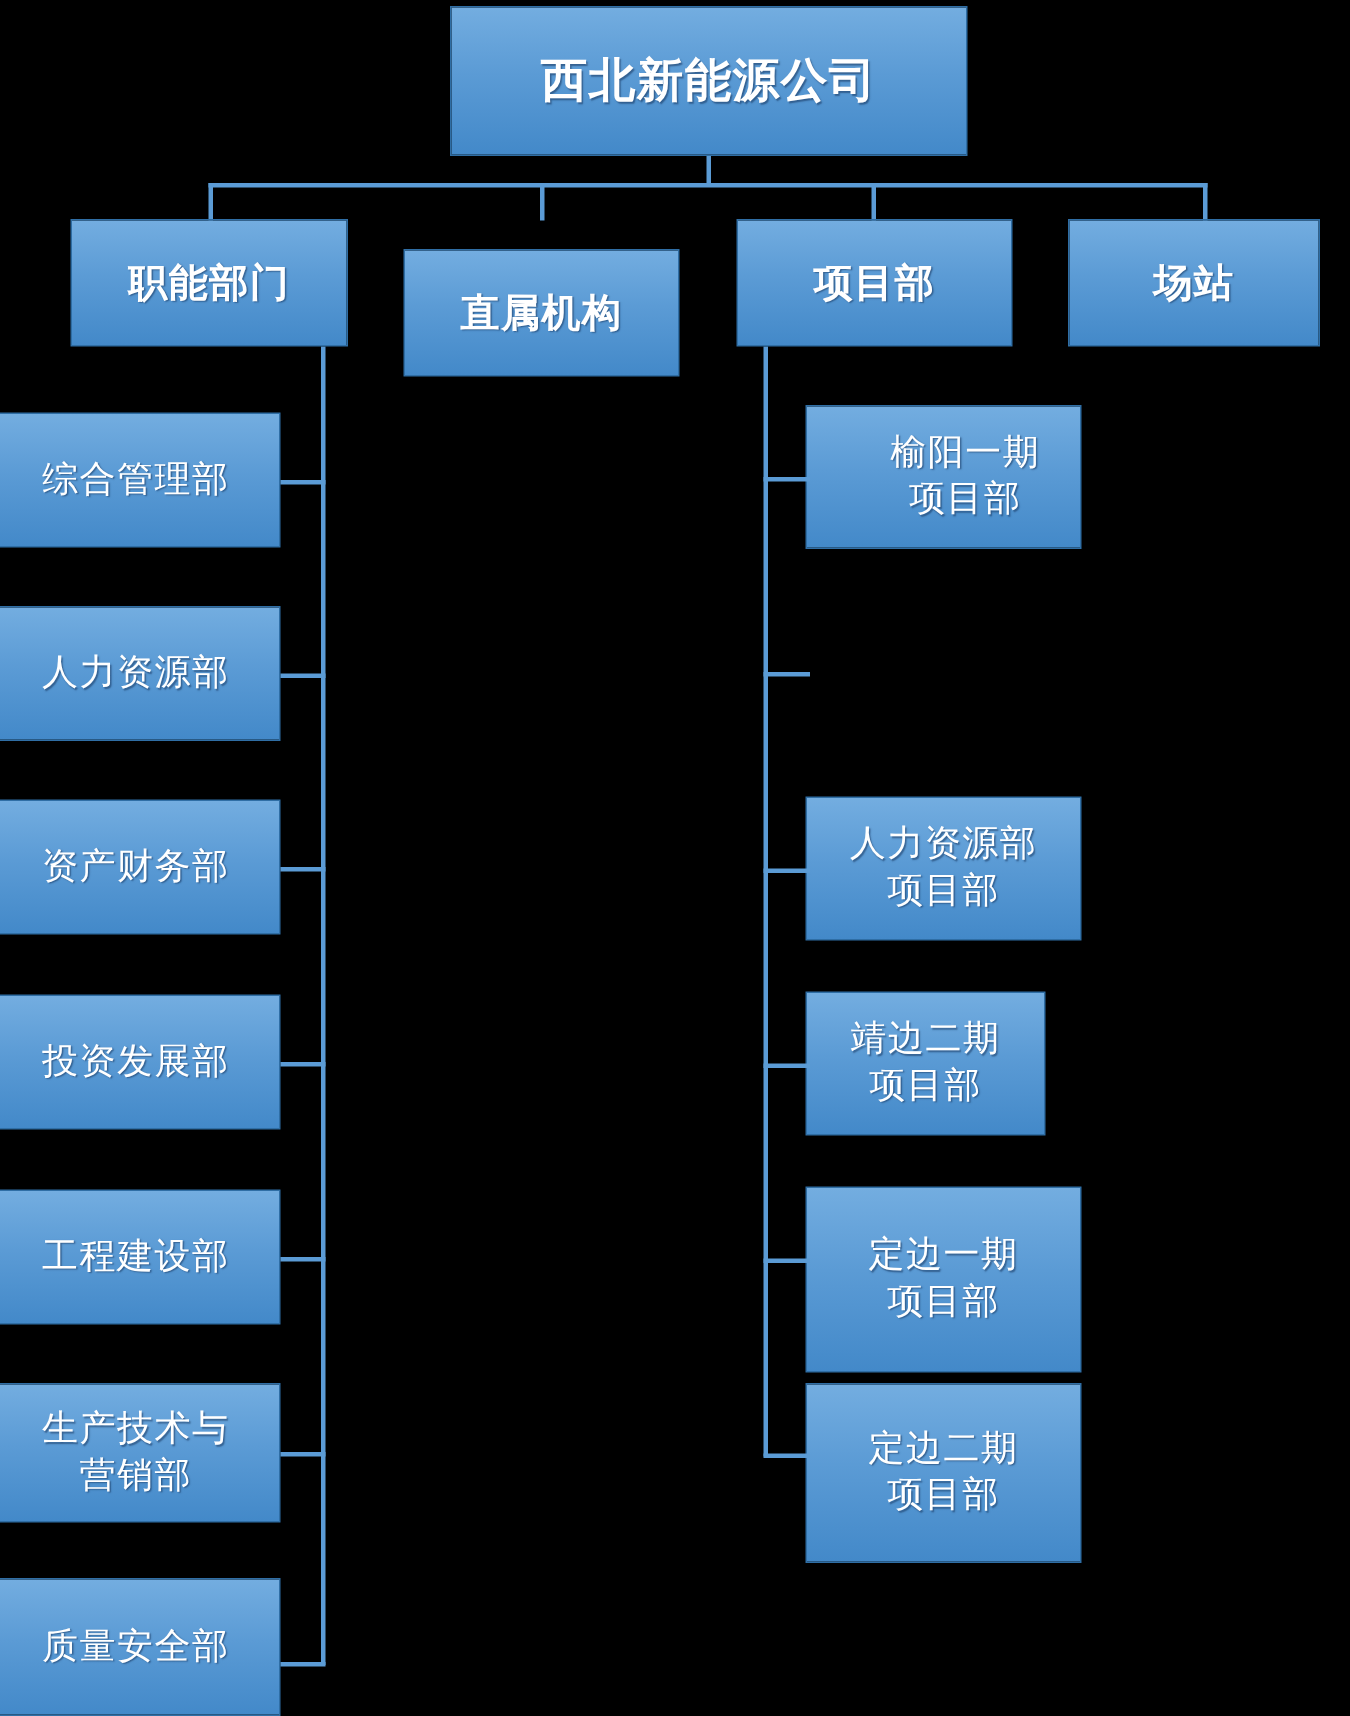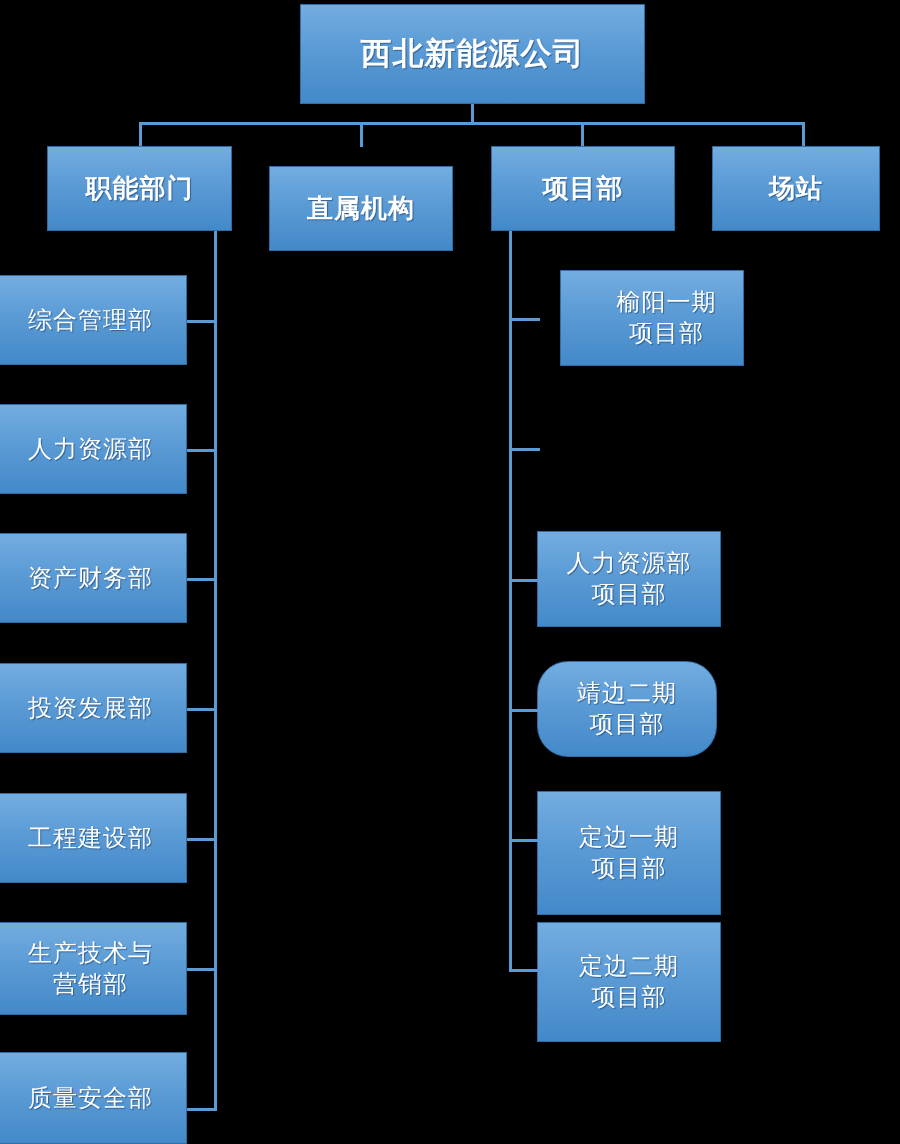--- a/index.html
+++ b/index.html
@@ -108,29 +108,29 @@
     <span class="node-text">工程建设部</span>
   </div>
   <div class="node node-leaf" style="left: -6px; top: 922px; width: 193px; height: 93px;">
     <span class="node-text">生产技术与
 营销部</span>
   </div>
   <div class="node node-leaf" style="left: -6px; top: 1052px; width: 193px; height: 92px;">
     <span class="node-text">质量安全部</span>
   </div>
 
-  <div class="node node-leaf" style="left: 560px; top: 270px; width: 184px; height: 96px; padding-left: 29px;">
+  <div class="node node-leaf" style="left: 537px; top: 270px; width: 184px; height: 96px; padding-left: 29px;">
     <span class="node-text">榆阳一期
 项目部</span>
   </div>
   <div class="node node-leaf" style="left: 537px; top: 531px; width: 184px; height: 96px;">
     <span class="node-text">人力资源部
 项目部</span>
   </div>
-  <div class="node node-leaf" style="left: 537px; top: 661px; width: 180px; height: 96px; border-radius: 31px;">
+  <div class="node node-leaf" style="left: 537px; top: 661px; width: 160px; height: 96px;">
     <span class="node-text">靖边二期
 项目部</span>
   </div>
   <div class="node node-leaf" style="left: 537px; top: 791px; width: 184px; height: 124px;">
     <span class="node-text">定边一期
 项目部</span>
   </div>
   <div class="node node-leaf" style="left: 537px; top: 922px; width: 184px; height: 120px;">
     <span class="node-text">定边二期
 项目部</span>

